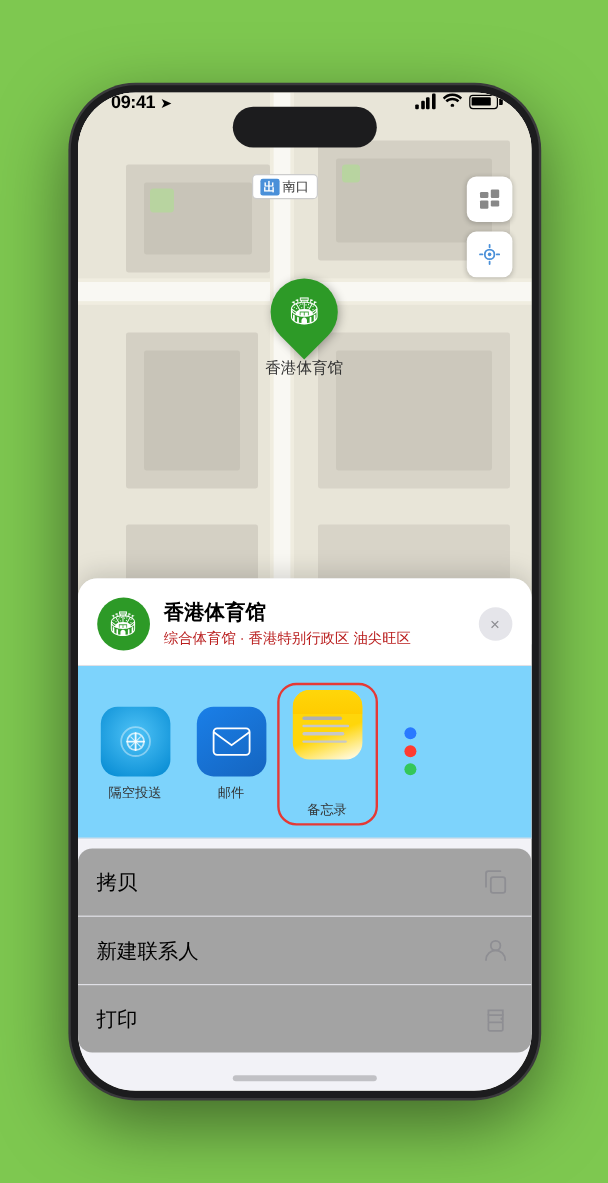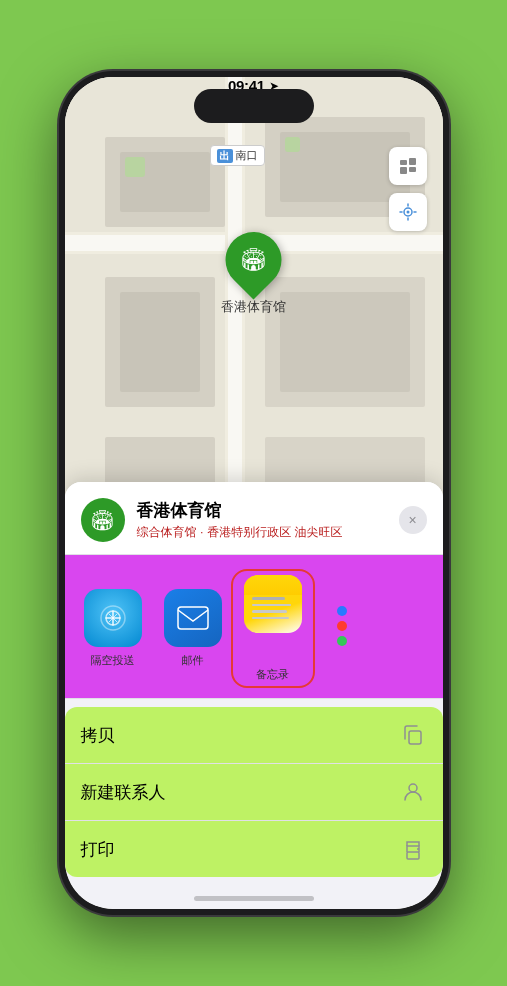--- a/index.html
+++ b/index.html
@@ -49,26 +49,25 @@
     }
 
     
     .status-bar {
       position: absolute;
       top: 0;
       left: 0;
       right: 0;
       height: 54px;
       display: flex;
-      align-items: center;
+      align-items: flex-start;
       justify-content: space-between;
       padding: 0 28px 8px;
       z-index: 50;
       color: #000;
-      flex-direction: column;
     }
 
     .status-time {
       font-size: 15px;
       font-weight: 600;
       letter-spacing: -0.3px;
     }
 
     .status-icons {
       display: flex;
@@ -280,21 +279,21 @@
       flex-shrink: 0;
     }
 
     
     .share-apps {
       padding: 16px 8px 12px;
       display: flex;
       flex-direction: row;
       align-items: center;
       gap: 0;
-      background: #d946ef;
+      background: #7dd3fc;
       border-bottom: 1px solid #e0e0e6;
       overflow: hidden;
     }
 
     .app-item {
       display: flex;
       flex-direction: column;
       align-items: center;
       width: 80px;
       flex-shrink: 0;
@@ -329,21 +328,21 @@
     }
 
     .app-label {
       font-size: 11px;
       color: #333;
       text-align: center;
     }
 
     
     .action-list {
-      background: #bef264;
+      background: #a3a3a3;
       margin: 8px 0 0;
       border-radius: 12px;
       overflow: hidden;
     }
 
     .action-item {
       display: flex;
       align-items: center;
       justify-content: space-between;
       padding: 14px 16px;

